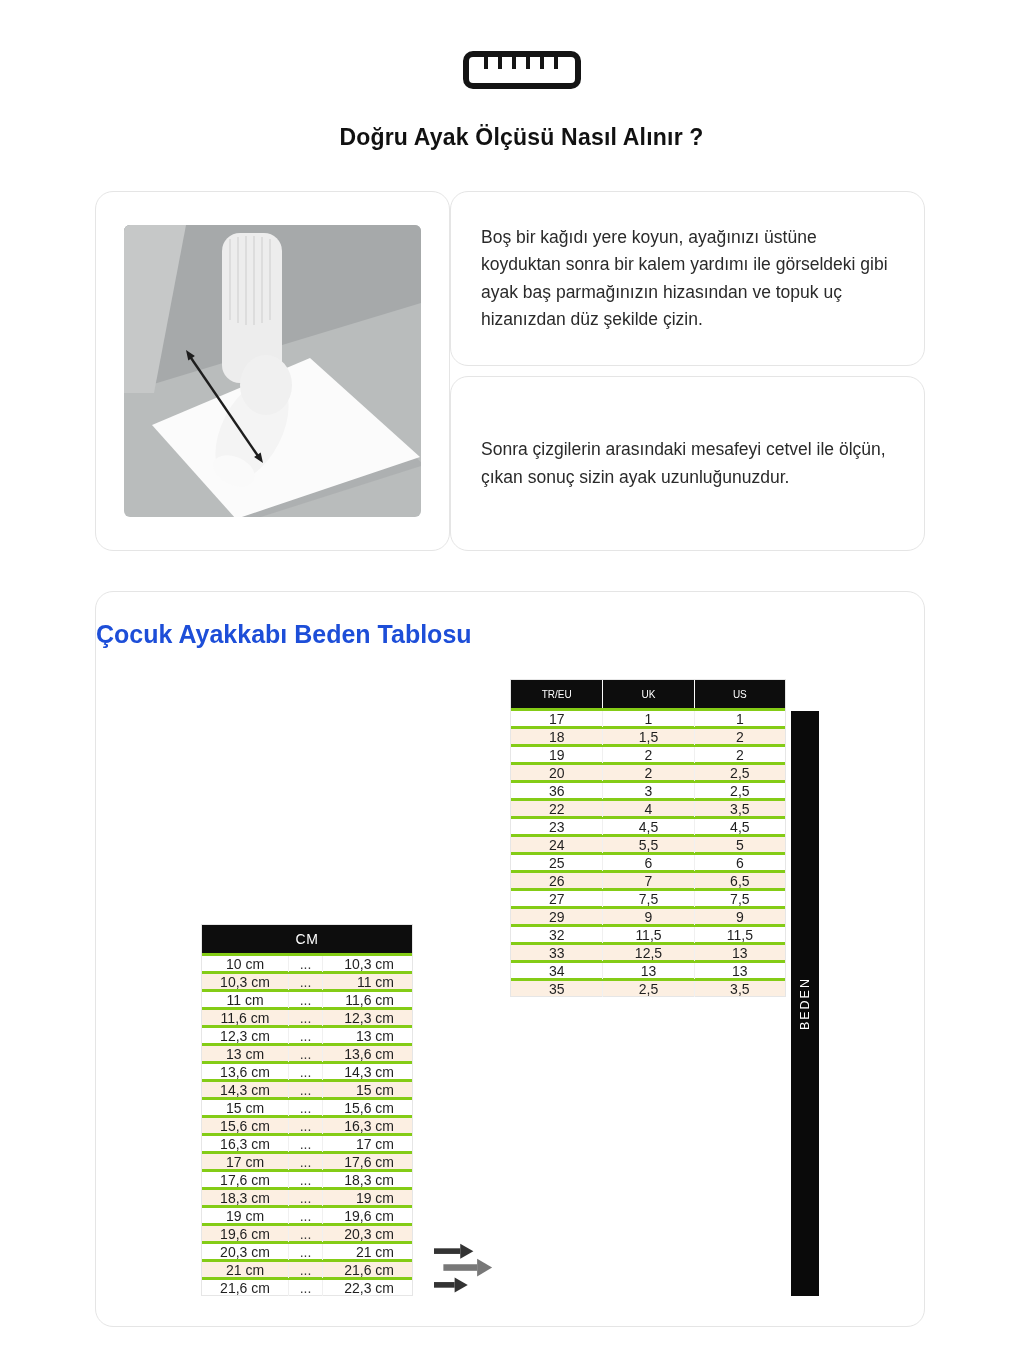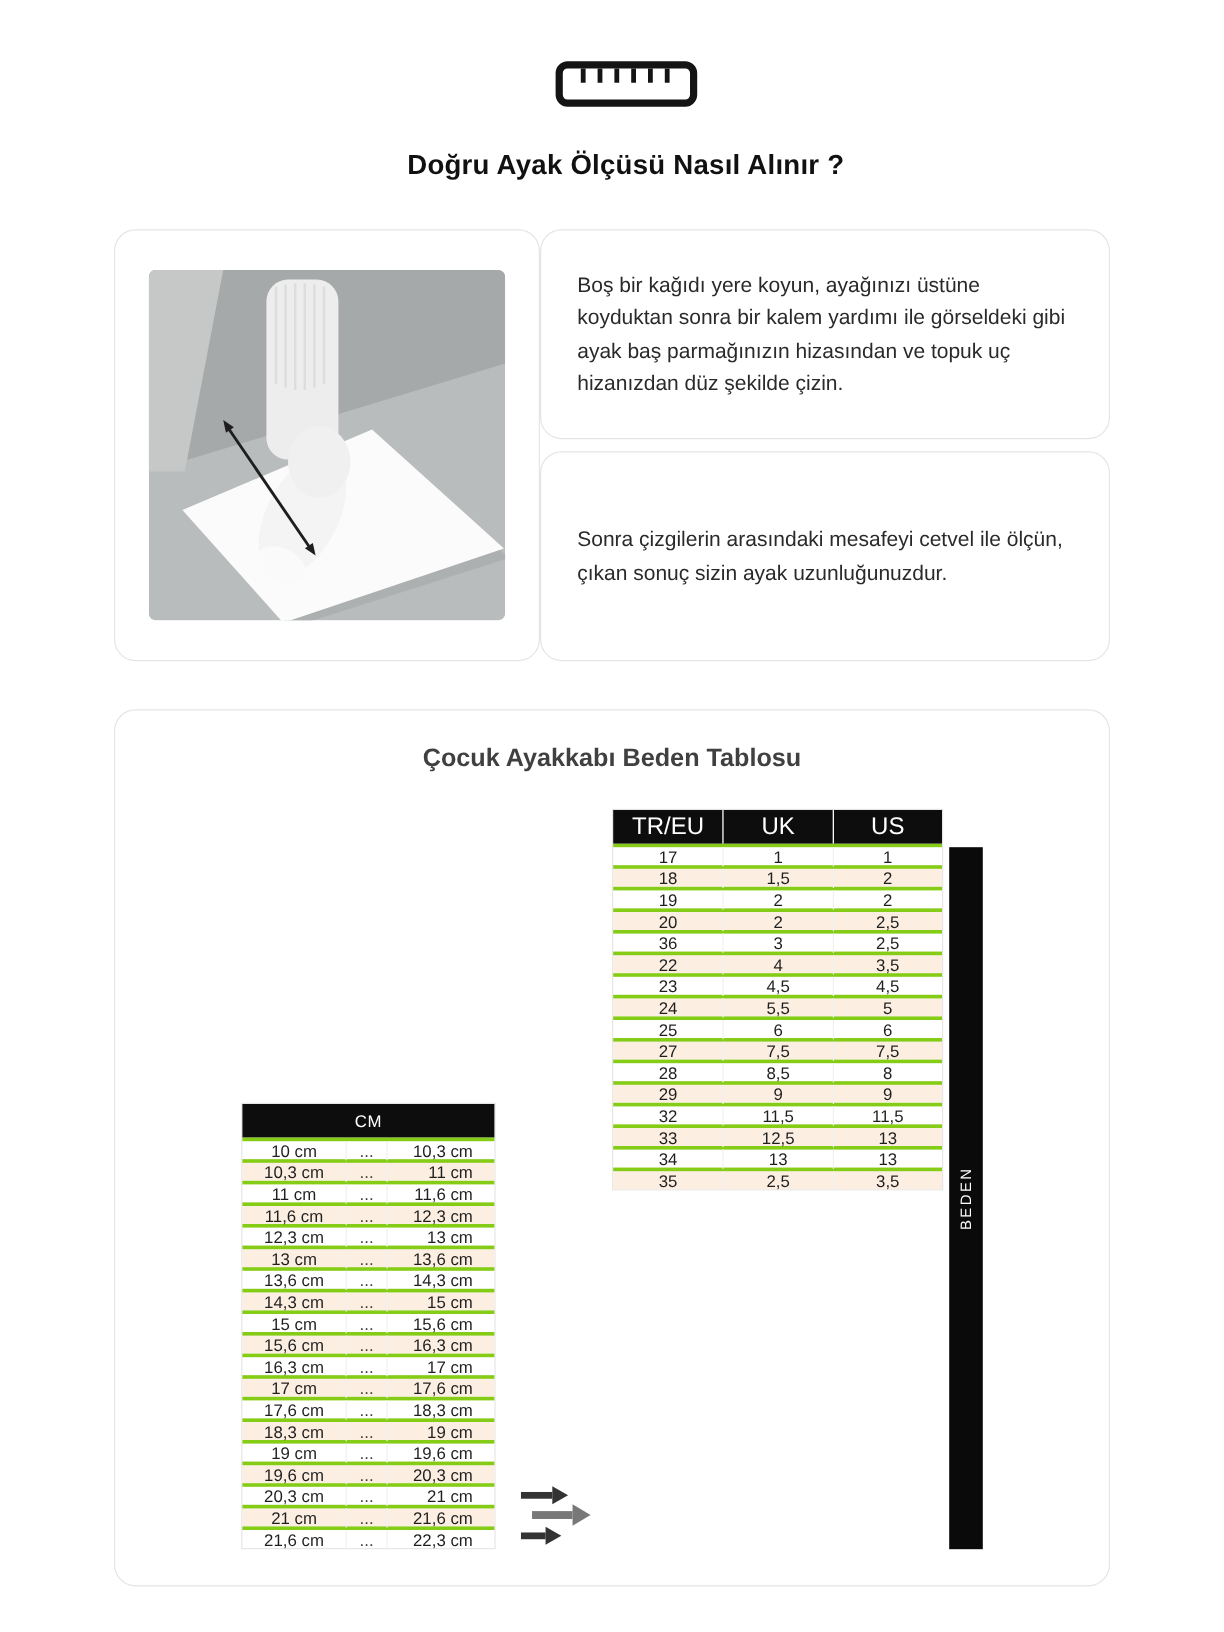--- a/index.html
+++ b/index.html
@@ -24,38 +24,38 @@
     background: #fff;
   }
   .photo-card { width: 355px; flex: 0 0 355px; display: flex; align-items: center; justify-content: center; }
   .photo-card svg { border-radius: 6px; display: block; }
   .howto-texts { flex: 1; display: flex; flex-direction: column; gap: 10px; }
   .text-card { flex: 1; display: flex; align-items: center; padding: 20px 30px; }
   .text-card p { margin: 0; font-size: 17.5px; line-height: 1.55; color: #2a2a2a; }
 
   
   .table-card { margin: 40px 95px 0; border: 1px solid #e5e5e5; border-radius: 18px; padding: 28px 0 30px; }
-  .table-title { text-align: center; font-size: 21px; font-weight: bold; color: #404040; margin: 0 0 30px; }
+  .table-title { font-size: 25px; font-weight: bold; color: #1d4ed8; margin: 0 0 30px; }
 
   .tables { display: flex; justify-content: center; align-items: flex-end; }
 
   .ttable { border: 1px solid #e6e6e6; background: #fff; }
   .cm-table { width: 212px; }
   .size-table { width: 276px; }
 
   .thead-cm {
     height: 28px; background: var(--header-bg, #0d0d0d); color: #fff;
     display: flex; align-items: center; justify-content: center;
     font-size: 14px; letter-spacing: .5px;
   }
   .thead-size { display: grid; grid-template-columns: repeat(3, 1fr); height: 28px; }
   .thead-size .hcell {
     background: var(--header-bg, #0d0d0d); color: #fff;
     display: flex; align-items: center; justify-content: center;
-    font-size: 20px; border-left: 1px solid #fbfbfb;
+    font-size: 10px; border-left: 1px solid #fbfbfb;
   }
   .thead-size .hcell:first-child { border-left: none; }
 
   .trow { height: 18px; border-top: 3px solid #84cc16; }
   .trow:nth-child(even) { background: var(--stripe, #fcefe2); }
   .cm-table .trow { display: grid; grid-template-columns: 86px 34px 92px; }
   .size-table .trow { display: grid; grid-template-columns: repeat(3, 1fr); }
   .tcell {
     display: flex; align-items: center; justify-content: center;
     font-size: 14px; color: #1f1f1f; border-left: 1px solid #f0f0f0;
@@ -313,28 +313,28 @@
                 <div class="tcell">24</div>
                 <div class="tcell">5,5</div>
                 <div class="tcell">5</div>
               </div>
               <div class="trow">
                 <div class="tcell">25</div>
                 <div class="tcell">6</div>
                 <div class="tcell">6</div>
               </div>
               <div class="trow">
+                <div class="tcell">26</div>
+                <div class="tcell">7</div>
+                <div class="tcell">6,5</div>
+              </div>
+              <div class="trow">
                 <div class="tcell">27</div>
                 <div class="tcell">7,5</div>
                 <div class="tcell">7,5</div>
-              </div>
-              <div class="trow">
-                <div class="tcell">28</div>
-                <div class="tcell">8,5</div>
-                <div class="tcell">8</div>
               </div>
               <div class="trow">
                 <div class="tcell">29</div>
                 <div class="tcell">9</div>
                 <div class="tcell">9</div>
               </div>
               <div class="trow">
                 <div class="tcell">32</div>
                 <div class="tcell">11,5</div>
                 <div class="tcell">11,5</div>

